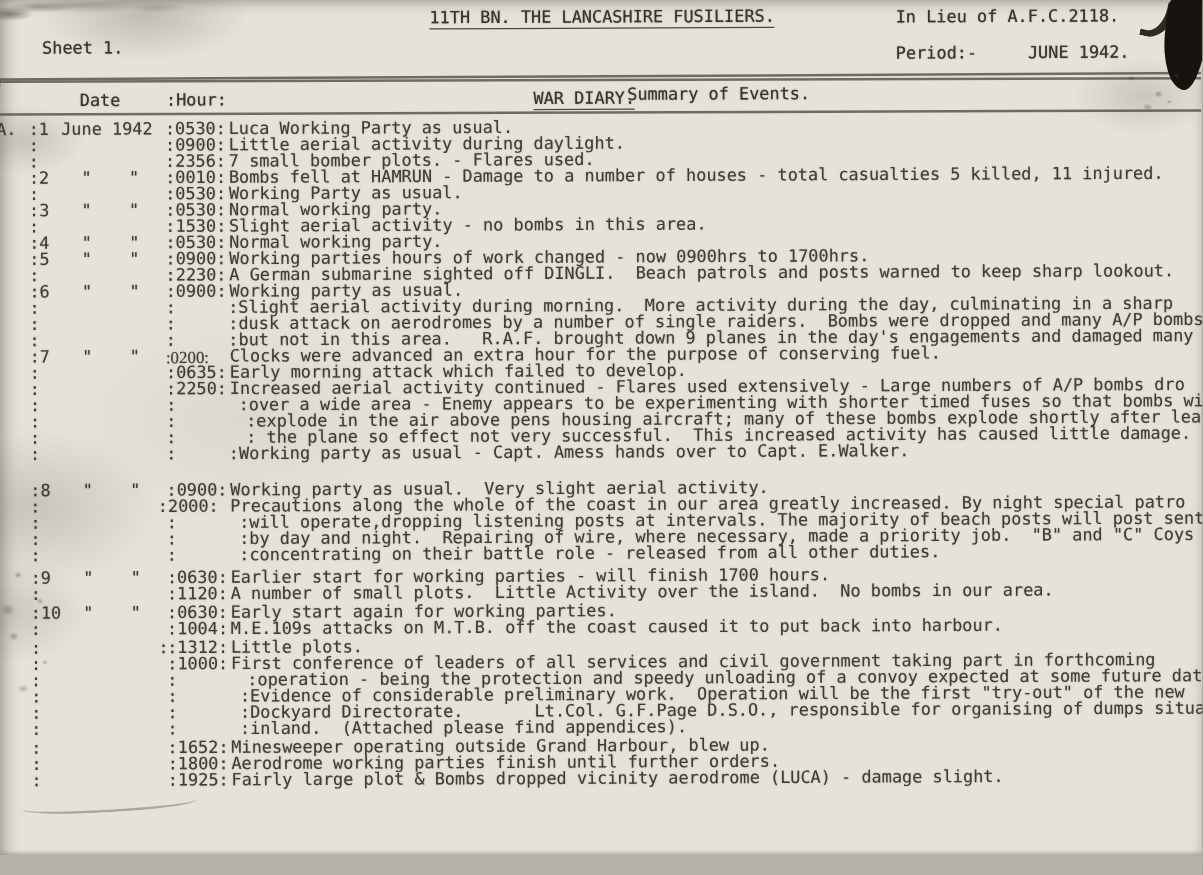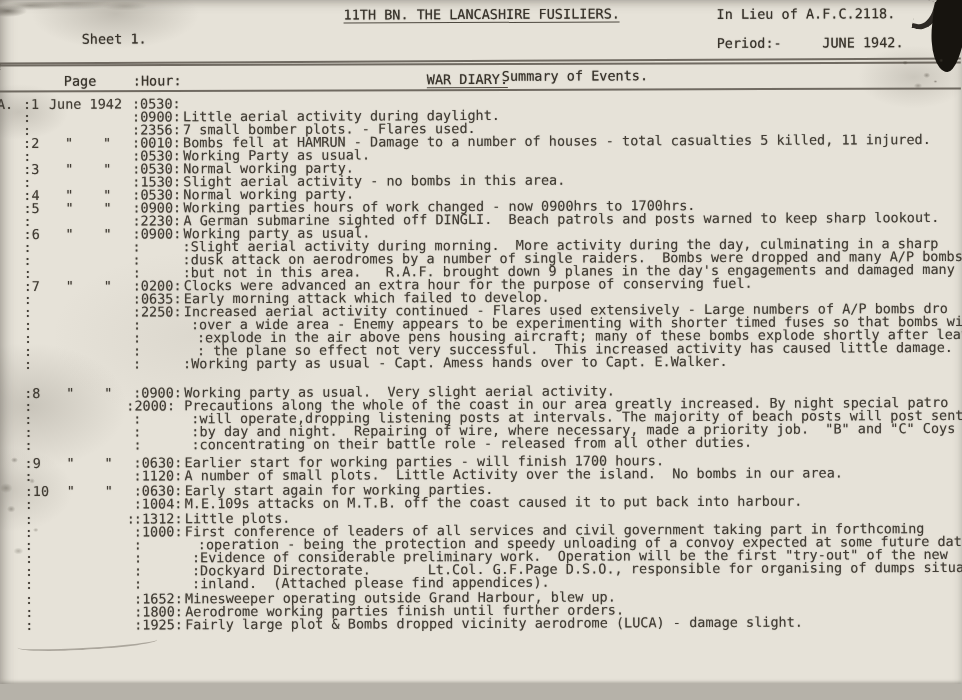--- a/index.html
+++ b/index.html
@@ -58,44 +58,45 @@
   .bottom-band{position:absolute;left:0;top:684px;width:100%;height:16px;background:#b6b2a9;
      box-shadow:0 -2px 3px rgba(120,116,108,.5);}
   .edge-frag{position:absolute;font-size:13.5px;color:#4a453c;}
 </style>
 </head>
 <body>
 
 <div id="paper">
   <div id="doc">
 
-    <span class="t hd" style="left:35px;top:31px;margin-left:48px;">Sheet 1.</span>
+    <span class="t hd" style="left:35px;top:31px;">Sheet 1.</span>
     <span class="t hd ul" style="left:345px;top:8px;">11TH BN. THE LANCASHIRE FUSILIERS.</span>
     <span class="t hd" style="left:718px;top:9px;">In Lieu of A.F.C.2118.</span>
     <span class="t hd ul" style="left:428px;top:39px;margin-top:34px;">WAR DIARY.</span>
     <span class="t hd" style="left:718px;top:38px;">Period:-     JUNE 1942.</span>
 
     <div class="rule" style="top:60px;height:1.5px;transform:rotate(-0.05deg);"></div>
     <div class="rule" style="top:63px;height:1.5px;transform:rotate(0.08deg);"></div>
 
-    <span class="t hd" style="left:65px;top:73px;">Page</span>
+    <span class="t hd" style="left:65px;top:73px;">Date</span>
     <span class="t hd" style="left:134px;top:73px;">:Hour:</span>
     <span class="t hd" style="left:503px;top:70px;">Summary of Events.</span>
 
     <div class="rule" style="top:89px;height:1.5px;transform:rotate(0.06deg);"></div>
 
     <span class="edge-frag" style="left:-6px;top:56px;">≡</span>
     <span class="edge-frag" style="left:-7px;top:72px;">#</span>
 
     <div id="lines">
         <div class="line" style="top: 96px;">
           <span style="left: -2px;">A.</span>
           <span style="left: 24px;">:1</span>
           <span style="left: 50px;">June 1942</span>
           <span style="left: 133px;">:0530:</span>
+          <span style="left: 184px;">Luca Working Party as usual.</span>
         </div>
         <div class="line" style="top: 109px;">
           <span style="left: 24px;">:</span>
           <span style="left: 133px;">:0900:</span>
           <span style="left: 184px;">Little aerial activity during daylight.</span>
         </div>
         <div class="line" style="top: 122px;">
           <span style="left: 24px;">:</span>
           <span style="left: 133px;">:2356:</span>
           <span style="left: 184px;">7 small bomber plots. - Flares used.</span>
@@ -162,21 +163,21 @@
         </div>
         <div class="line" style="top: 265px;">
           <span style="left: 24px;">:</span>
           <span style="left: 133px;">:</span>
           <span style="left: 183px;">:but not in this area.   R.A.F. brought down 9 planes in the day's engagements and damaged many</span>
         </div>
         <div class="line" style="top: 278px;">
           <span style="left: 24px;">:7</span>
           <span style="left: 66px;">"</span>
           <span style="left: 104px;">"</span>
-          <span style="left: 133px;">:0200:</span>
+          <span style="left: 133px; font-family: Liberation Serif, serif;">:0200:</span>
           <span style="left: 184px;">Clocks were advanced an extra hour for the purpose of conserving fuel.</span>
         </div>
         <div class="line" style="top: 291px;">
           <span style="left: 24px;">:</span>
           <span style="left: 133px;">:0635:</span>
           <span style="left: 184px;">Early morning attack which failed to develop.</span>
         </div>
         <div class="line" style="top: 304px;">
           <span style="left: 24px;">:</span>
           <span style="left: 133px;">:2250:</span>

